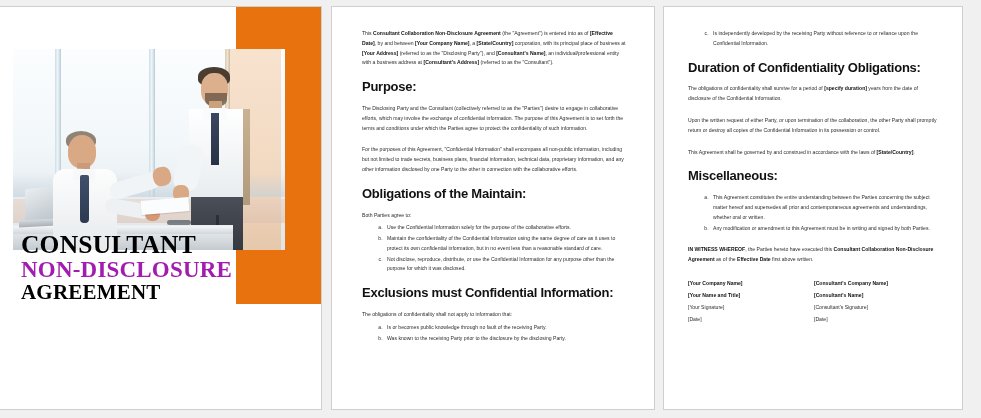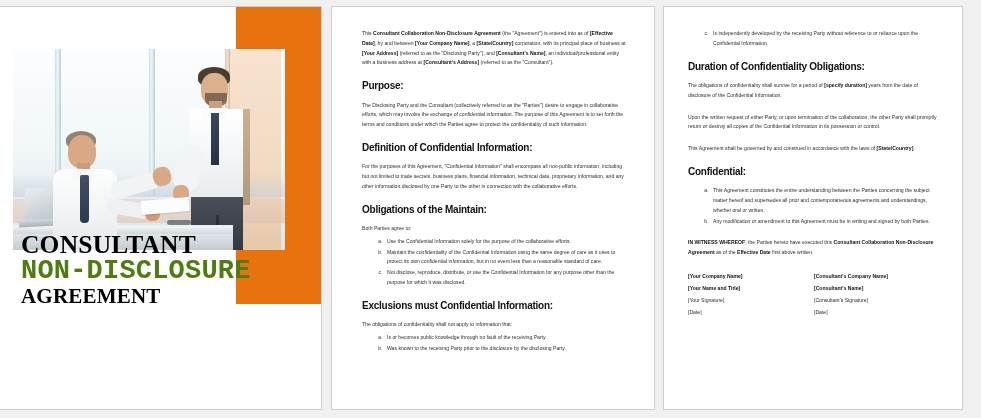--- a/index.html
+++ b/index.html
@@ -110,21 +110,21 @@
   .cover-title{
     position:absolute;left:21px;top:225px;width:250px;
     font-family:"Liberation Serif", serif;
     font-weight:bold;
     line-height:1.03;
     letter-spacing:.2px;
   }
   .ct-line{display:block;white-space:nowrap;}
   .ct-1{font-size:25.5px;color:#000000;}
   .ct-2{font-size:22.5px;color:#e8730e;}
-  .ct-3{font-size:27px;color:#4d7c0f;font-family:Liberation Mono, monospace;}
+  .ct-3{font-size:23px;color:#a21caf;}
   .ct-4{font-size:21px;color:#000000;}
 
   
   .sheet{
     position:absolute;left:0;top:0;right:0;bottom:0;
     padding:22px 26px 8px 30px;
     box-sizing:border-box;
   }
   #page-3 .sheet{padding:22px 22px 0 24px;}
 
@@ -132,21 +132,21 @@
     font-size:5.1px;
     line-height:1.92;
     color:#2b2b2b;
     margin:0 0 12px 0;
     text-align:left;
   }
   .body-p.tight{margin-bottom:3px;}
   b, .b{font-weight:bold;color:#111;}
 
   h2.section{
-    font-size:10px;
+    font-size:13px;
     font-weight:bold;
     color:#111111;
     margin:0 0 9px 0;
     letter-spacing:-0.25px;
     line-height:1.15;
   }
 
   ol.alpha{
     margin:0 0 12px 0;
     padding-left:22px;
@@ -226,21 +226,20 @@
   </div>
 
   <div class="page" id="page-2">
     <div class="sheet">
 
       <p class="body-p">This <b>Consultant Collaboration Non-Disclosure Agreement</b> (the "Agreement") is entered into as of <b>[<b>Effective Date</b>]</b>, by and between <b>[Your Company Name]</b>, a <b>[State/Country]</b> corporation, with its principal place of business at <b>[Your Address]</b> (referred to as the "Disclosing Party"), and <b>[Consultant's Name]</b>, an individual/professional entity with a business address at <b>[Consultant's Address]</b> (referred to as the "Consultant").</p>
 
       <h2 class="section">Purpose:</h2>
       <p class="body-p">The Disclosing Party and the Consultant (collectively referred to as the "Parties") desire to engage in collaborative efforts, which may involve the exchange of confidential information. The purpose of this Agreement is to set forth the terms and conditions under which the Parties agree to protect the confidentiality of such information.</p>
 
-      <h2 class="section">Definition of Confidential Information:</h2>
       <p class="body-p">For the purposes of this Agreement, "Confidential Information" shall encompass all non-public information, including but not limited to trade secrets, business plans, financial information, technical data, proprietary information, and any other information disclosed by one Party to the other in connection with the collaborative efforts.</p>
 
       <h2 class="section">Obligations of the Maintain:</h2>
       <p class="body-p tight">Both Parties agree to:</p>
       <ol class="alpha">
           <li>Use the Confidential Information solely for the purpose of the collaborative efforts.</li>
           <li>Maintain the confidentiality of the Confidential Information using the same degree of care as it uses to protect its own confidential information, but in no event less than a reasonable standard of care.</li>
           <li>Not disclose, reproduce, distribute, or use the Confidential Information for any purpose other than the purpose for which it was disclosed.</li>
         </ol>
 
@@ -261,21 +260,21 @@
           <li>Is independently developed by the receiving Party without reference to or reliance upon the Confidential Information.</li>
         </ol>
 
       <h2 class="section">Duration of Confidentiality Obligations:</h2>
       <p class="body-p">The obligations of confidentiality shall survive for a period of <b>[specify duration]</b> years from the date of disclosure of the Confidential Information.</p>
 
       <p class="body-p">Upon the written request of either Party, or upon termination of the collaboration, the other Party shall promptly return or destroy all copies of the Confidential Information in its possession or control.</p>
 
       <p class="body-p">This Agreement shall be governed by and construed in accordance with the laws of <b>[State/Country]</b>.</p>
 
-      <h2 class="section">Confidential:</h2>
+      <h2 class="section">Miscellaneous:</h2>
       <ol class="alpha">
           <li>This Agreement constitutes the entire understanding between the Parties concerning the subject matter hereof and supersedes all prior and contemporaneous agreements and understandings, whether oral or written.</li>
           <li>Any modification or amendment to this Agreement must be in writing and signed by both Parties.</li>
         </ol>
 
       <p class="body-p"><b>IN WITNESS WHEREOF</b>, the Parties hereto have executed this <b>Consultant Collaboration Non-Disclosure Agreement</b> as of the <b>Effective Date</b> first above written.</p>
 
       <div class="sig-wrap">
         <div class="sig-col">
             <div class="strong">[Your Company Name]</div>

